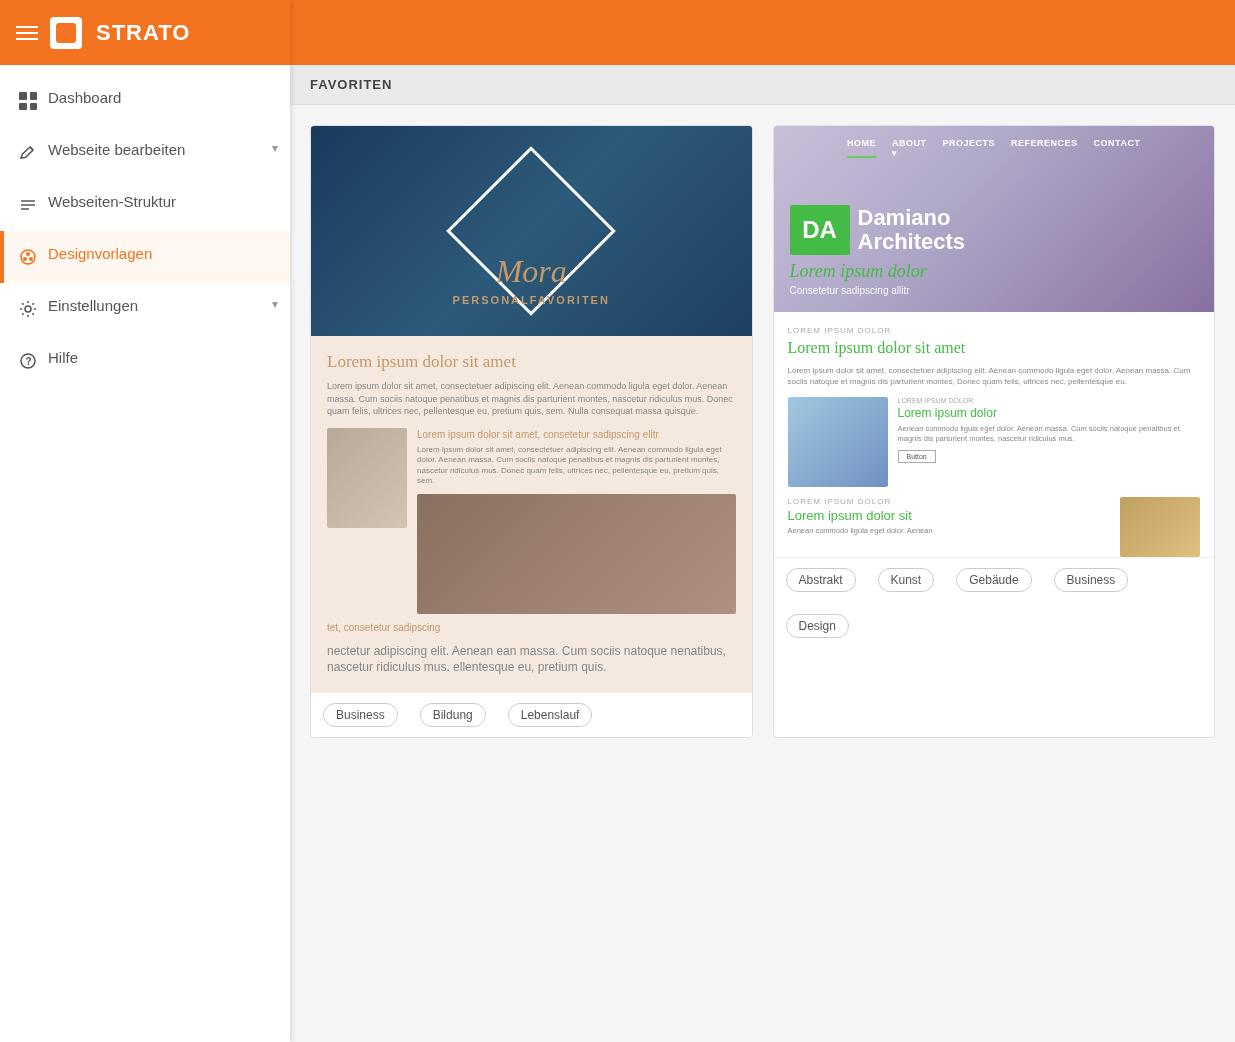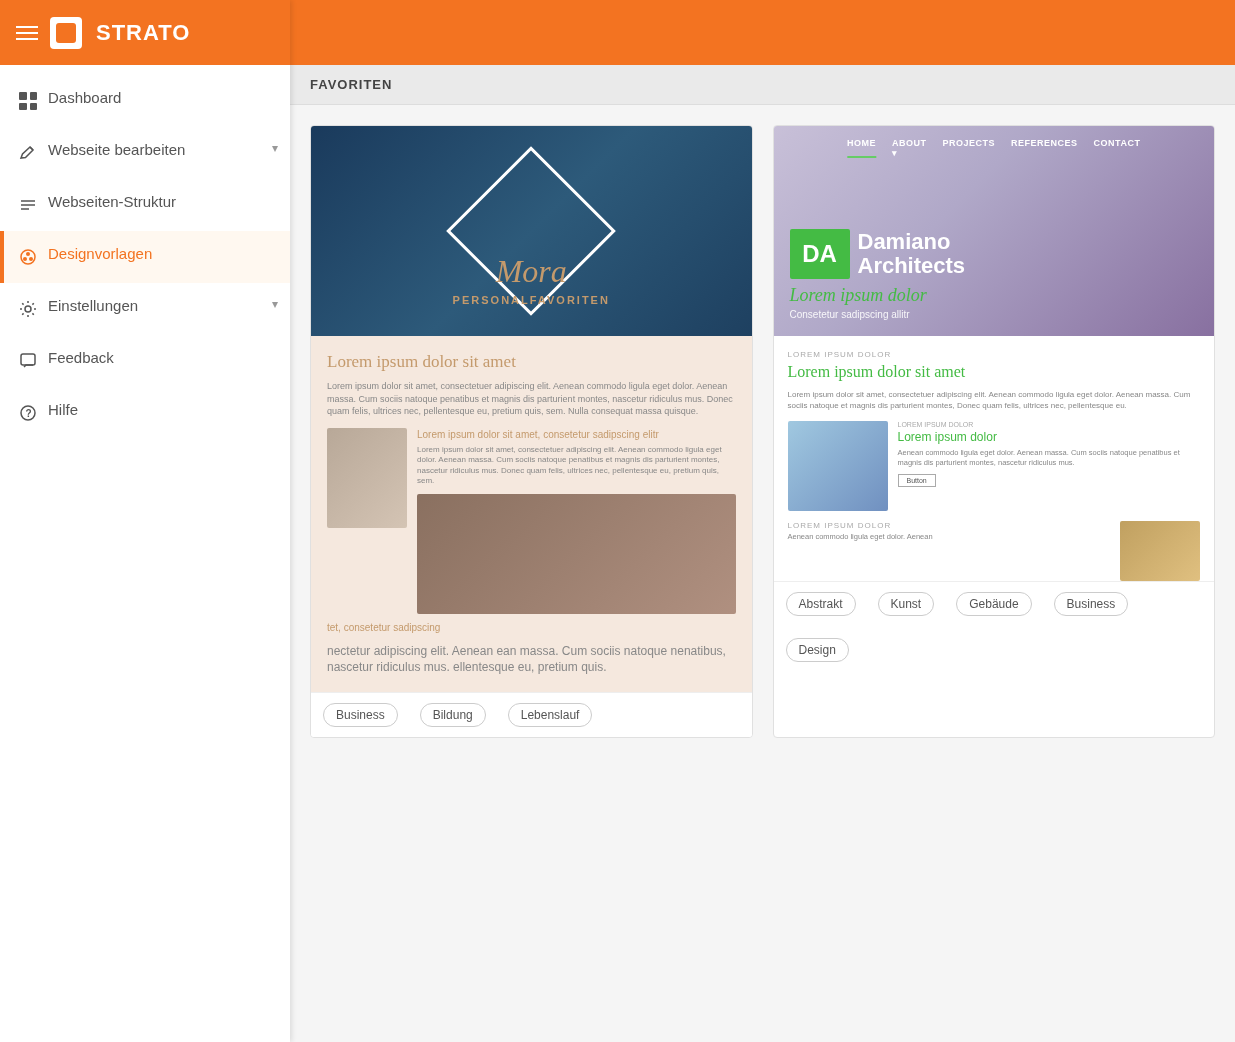--- a/index.html
+++ b/index.html
@@ -195,21 +195,21 @@
       background: #fff; border-top: 1px solid #eee;
     }
     .tag {
       background: #fff; border: 1px solid #ccc; border-radius: 20px;
       padding: 4px 12px; font-size: 12px; color: #555; cursor: pointer;
     }
 
     
     .arch-hero {
       background: linear-gradient(135deg, #c8c0d8 0%, #b0a8c8 40%, #8870a0 100%);
-      height: 210px;
+      height: 186px;
       display: flex;
       flex-direction: column;
       align-items: flex-start;
       justify-content: flex-end;
       padding: 16px;
       position: relative;
       overflow: hidden;
     }
     .arch-nav {
       position: absolute; top: 12px; left: 50%; transform: translateX(-50%);
@@ -342,29 +342,20 @@
       <span class="nav-icon">
         <svg width="18" height="18" viewBox="0 0 18 18" fill="none">
           <circle cx="9" cy="9" r="3" stroke="#555" stroke-width="1.5" fill="none"></circle>
           <path d="M9 1v2M9 15v2M1 9h2M15 9h2M3.2 3.2l1.4 1.4M13.4 13.4l1.4 1.4M3.2 14.8l1.4-1.4M13.4 4.6l1.4-1.4" stroke="#555" stroke-width="1.5"></path>
         </svg>
       </span>
       <span class="nav-label">Einstellungen</span>
       <span class="chevron">▾</span>
     </div>
 
-    <div class="nav-item">
-      <span class="nav-icon">
-        <svg width="18" height="18" viewBox="0 0 18 18" fill="none">
-          <rect x="2" y="2" width="14" height="11" rx="2" stroke="#555" stroke-width="1.5" fill="none"></rect>
-          <path d="M5 15l2-2h7" stroke="#555" stroke-width="1.5"></path>
-        </svg>
-      </span>
-      <span class="nav-label">Feedback</span>
-    </div>
 
     <div class="nav-item">
       <span class="nav-icon">
         <svg width="18" height="18" viewBox="0 0 18 18" fill="none">
           <circle cx="9" cy="9" r="7" stroke="#555" stroke-width="1.5" fill="none"></circle>
           <text x="6.5" y="13" font-size="10" fill="#555" font-weight="bold">?</text>
         </svg>
       </span>
       <span class="nav-label">Hilfe</span>
     </div>
@@ -443,20 +434,21 @@
               <div class="arch-col-right">
                 <div class="arch-col-small-label">LOREM IPSUM DOLOR</div>
                 <div class="arch-col-title">Lorem ipsum dolor</div>
                 <div class="arch-col-text">Aenean commodo ligula eget dolor. Aenean massa. Cum sociis natoque penatibus et magnis dis parturient montes, nascetur ridiculus mus.</div>
                 <div class="arch-col-btn">Button</div>
               </div>
             </div>
             <div class="arch-bottom">
               <div class="arch-bottom-img"></div>
               <div class="arch-bottom-label">LOREM IPSUM DOLOR</div>
+              <div class="arch-bottom-title">Lorem ipsum dolor sit</div>
               <div class="arch-bottom-text">Aenean commodo ligula eget dolor. Aenean</div>
             </div>
           </div>
         </div>
         <div class="tags-row">
           <span class="tag">Abstrakt</span>
           <span class="tag">Kunst</span>
           <span class="tag">Gebäude</span>
           <span class="tag">Business</span>
           <span class="tag">Design</span>

